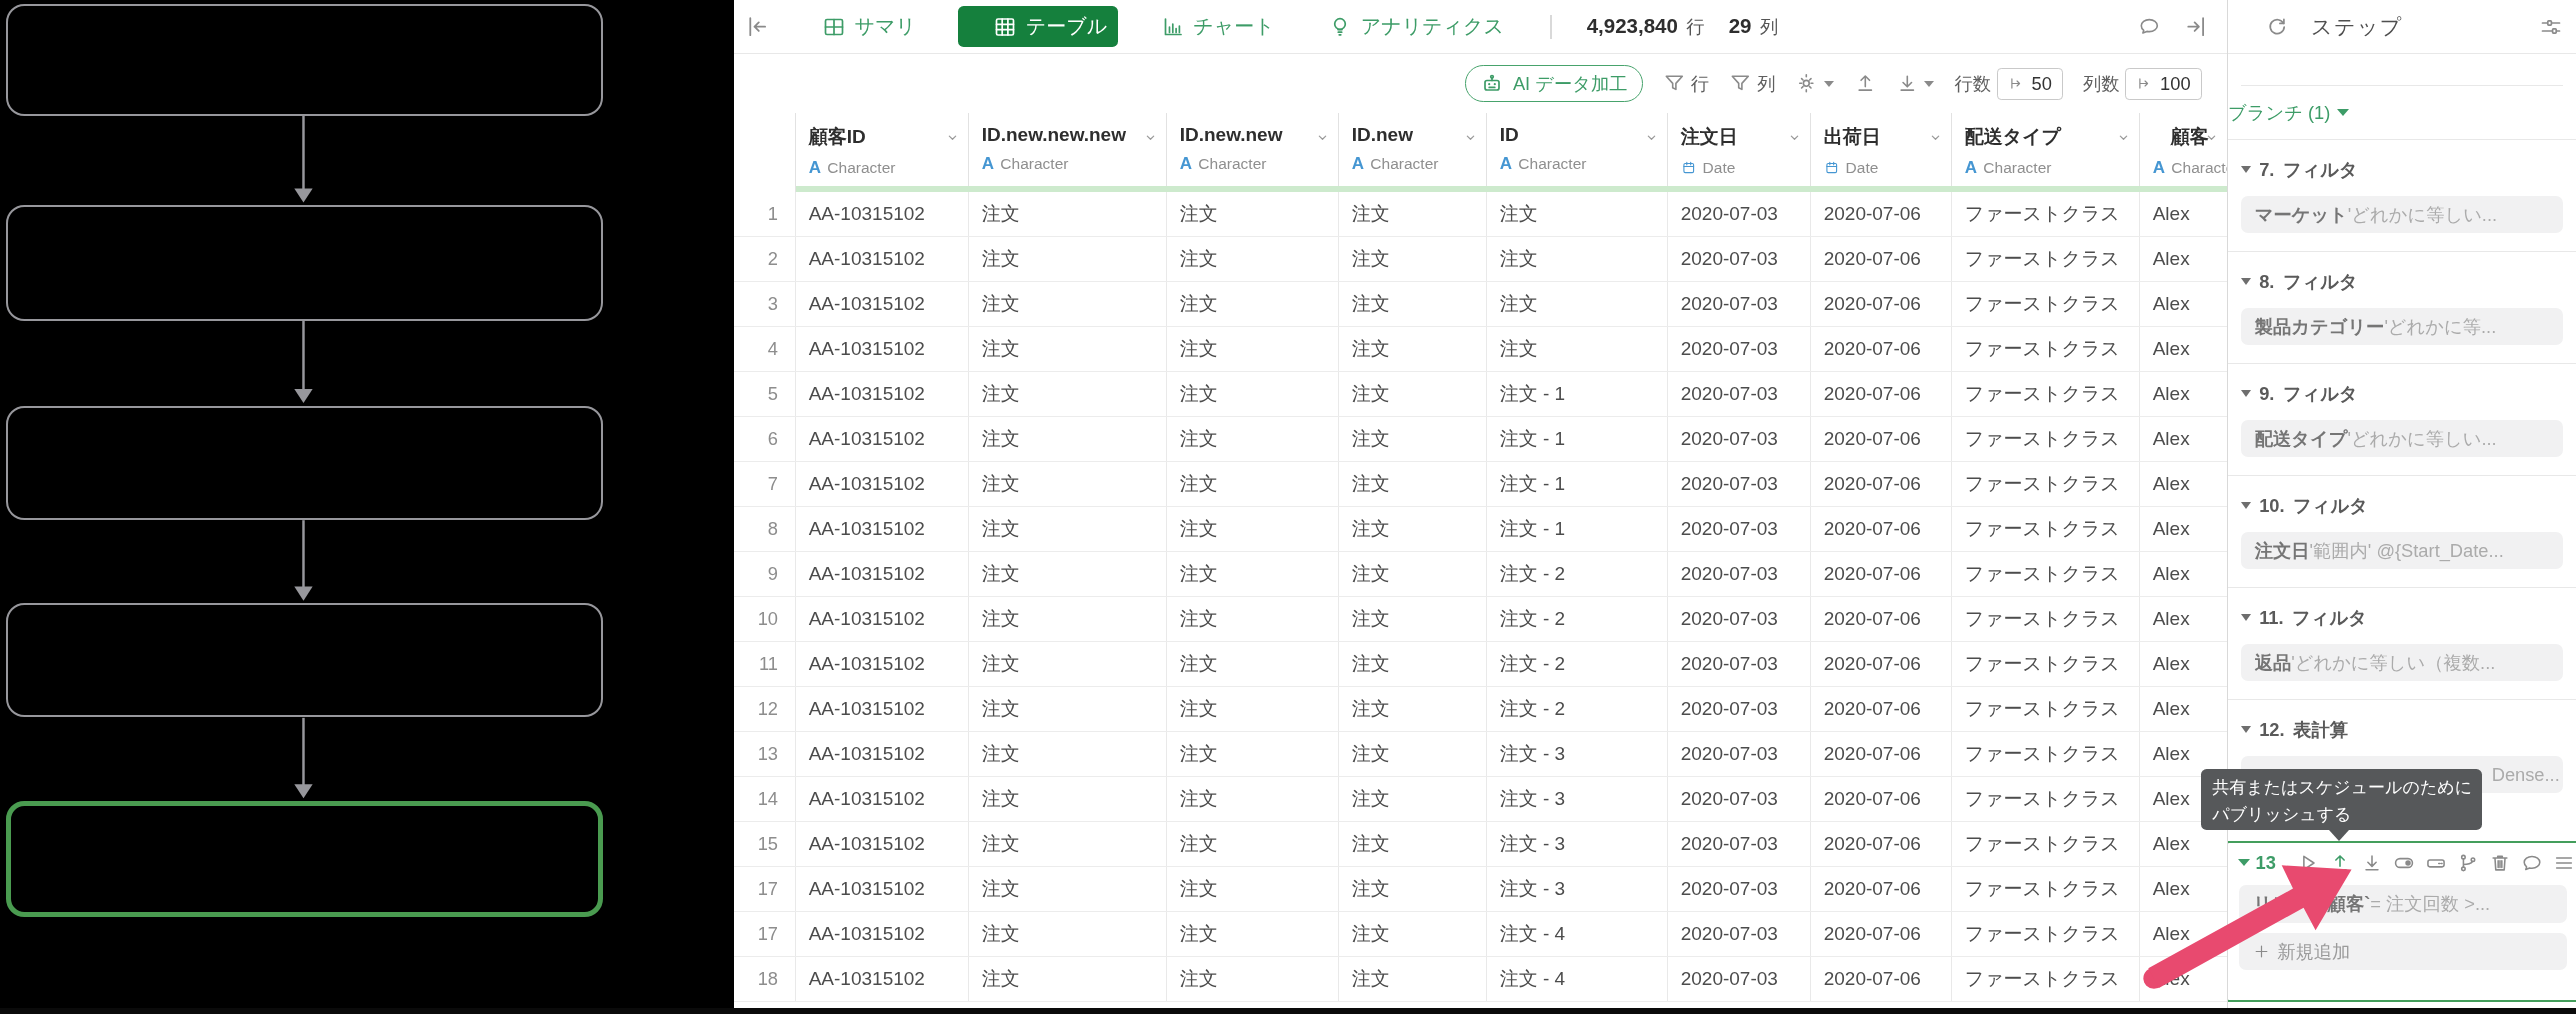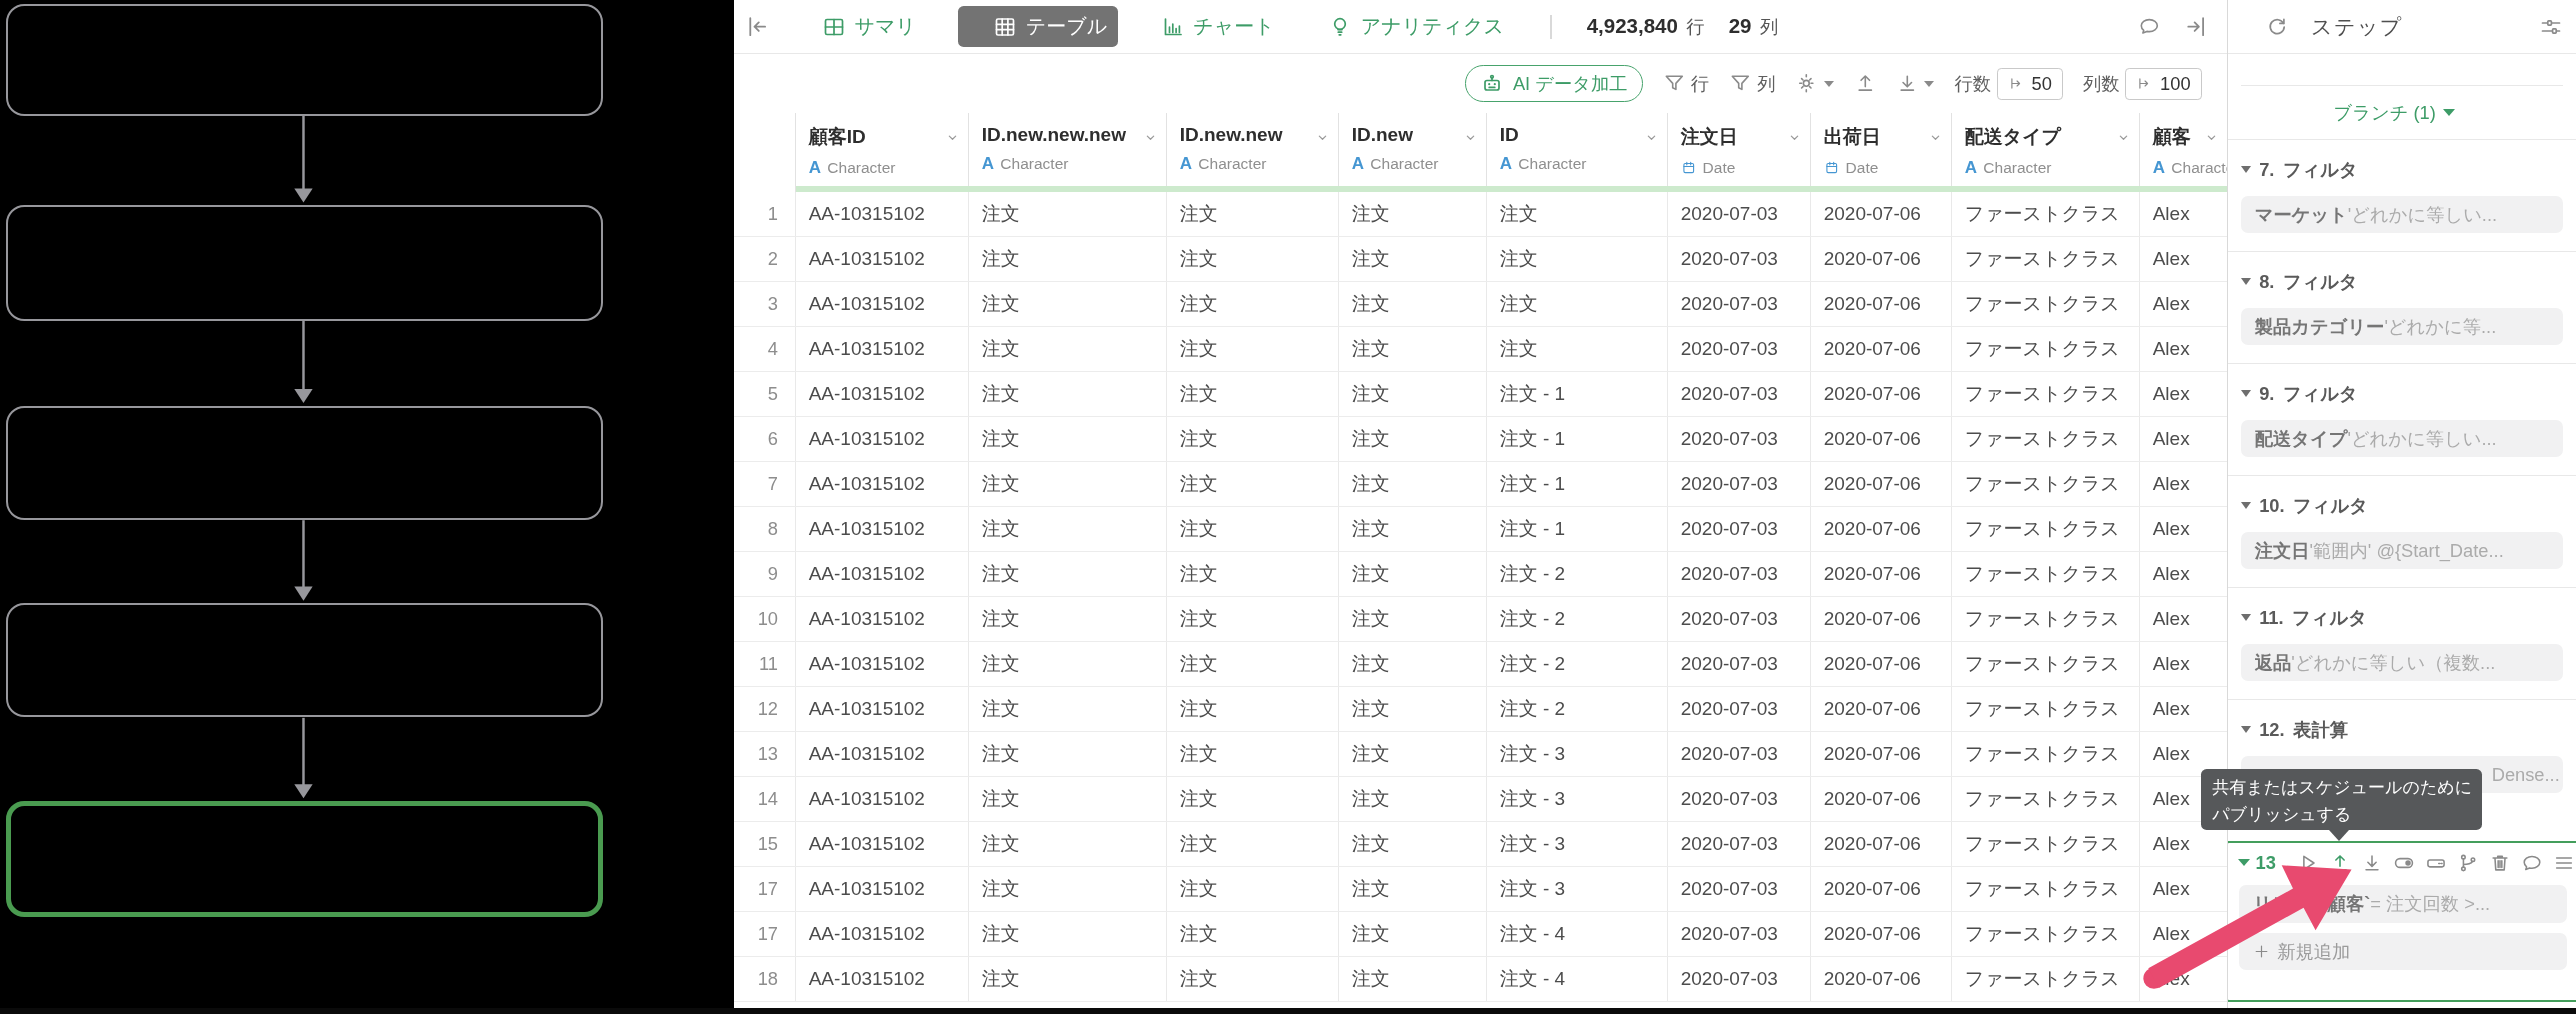--- a/index.html
+++ b/index.html
@@ -17,21 +17,21 @@
   
   #tablePanel{position:absolute;left:734px;top:0;width:1493px;height:1015px;background:#fff;overflow:hidden;}
   #topbar{height:54px;display:flex;align-items:center;border-bottom:0.7px solid #e8e8e8;box-sizing:border-box;}
   .icon{display:inline-flex;align-items:center;justify-content:center;color:#8a8a8a;flex:none;}
   .icon svg{display:block;}
   #collapse-left{margin-left:11.3px;}
   #tabs{display:flex;align-items:center;margin-left:40px;gap:31px;}
   .tab{display:flex;align-items:center;gap:8.5px;color:#3d9c67;font-size:20px;cursor:pointer;
        padding:7px 11.3px;border-radius:5.6px;}
   .tab .icon{color:#3d9c67;}
-  .tab.active{background:#737373;color:#fff;padding-left:35px;}
+  .tab.active{background:#15803d;color:#fff;padding-left:35px;}
   .tab.active .icon{color:#fff;}
   .vdiv{width:1.4px;height:24px;background:#d9d9d9;margin-left:35px;flex:none;}
   #counts{display:flex;align-items:baseline;margin-left:35px;gap:8.5px;white-space:nowrap;}
   .count-num{font-weight:bold;font-size:20.5px;color:#2e2e2e;}
   .count-unit{font-size:18.3px;color:#555;margin-right:15.5px;}
   #topbar-right{margin-left:auto;display:flex;align-items:center;gap:22.6px;margin-right:18.3px;}
   
   #toolbar2{height:59px;display:flex;align-items:center;justify-content:flex-end;gap:20px;
             padding-right:25.4px;box-sizing:border-box;background:#fff;}
   #ai-btn{display:flex;align-items:center;gap:8.5px;border:1.8px solid #47a36c;border-radius:18.3px;
@@ -68,21 +68,21 @@
   #plus-btn{margin-left:15.5px;}
   #refresh-btn{margin-left:21px;}
   #panel-title{margin-left:22.6px;font-size:21px;color:#4f4f4f;letter-spacing:1.4px;}
   #tune-btn{margin-left:auto;margin-right:12.7px;}
   .pill{background:#f1f1f2;border-radius:7px;display:flex;align-items:center;padding-left:14px;
         font-size:18.3px;color:#ababab;white-space:nowrap;overflow:hidden;box-sizing:border-box;}
   .pill b{color:#757575;font-weight:bold;}
   #dataset-row{padding:11.3px 12.7px 0 12.7px;}
   #dataset-pill{height:35px;color:#6f6f6f;font-weight:bold;}
   #dataset-sep{border-bottom:0.7px solid #e8e8e8;margin-top:20px;}
-  #branch-row{height:54px;display:flex;align-items:center;justify-content:center;padding-right:15.5px;
+  #branch-row{height:54px;display:flex;align-items:center;justify-content:flex-start;padding-right:15.5px;
               border-bottom:0.7px solid #e8e8e8;color:#3d9c67;font-size:18.3px;gap:7px;box-sizing:border-box;}
   .tri-down{width:0;height:0;border-left:6.4px solid transparent;border-right:6.4px solid transparent;
             border-top:7.8px solid #3d9c67;display:inline-block;}
   .tri-down.gray{border-top-color:#6e6e6e;border-left-width:5.6px;border-right-width:5.6px;border-top-width:7px;}
   .step{height:112px;box-sizing:border-box;border-bottom:0.7px solid #e8e8e8;padding:17px 12.7px 0 12.7px;}
   .step.last{border-bottom:none;}
   .step-head{display:flex;align-items:center;gap:8.5px;font-size:18.3px;font-weight:bold;color:#5a5a5a;}
   .step-pill{margin-top:14px;height:37px;}
   .step-pill .dense-pad{margin-left:237px;}
   
@@ -372,21 +372,21 @@
           <span class="icon chev">
             <svg viewBox="0 0 24 24" width="17" height="17" fill="none" stroke="currentColor" stroke-width="1.7" stroke-linecap="round" stroke-linejoin="round">
               <path d="M7.5 10l4.5 4.5L16.5 10"></path>
             </svg>
           </span>
           <div class="htype">
             <span class="char-a">A</span>
             <span>Character</span>
           </div>
         </div>
-        <div class="hcell" style="width: 88px;">
+        <div class="hcell" style="width: 88px; text-align: center;">
           <div class="hlabel">顧客</div>
           <span class="icon chev">
             <svg viewBox="0 0 24 24" width="17" height="17" fill="none" stroke="currentColor" stroke-width="1.7" stroke-linecap="round" stroke-linejoin="round">
               <path d="M7.5 10l4.5 4.5L16.5 10"></path>
             </svg>
           </span>
           <div class="htype">
             <span class="char-a">A</span>
             <span>Character</span>
           </div>

